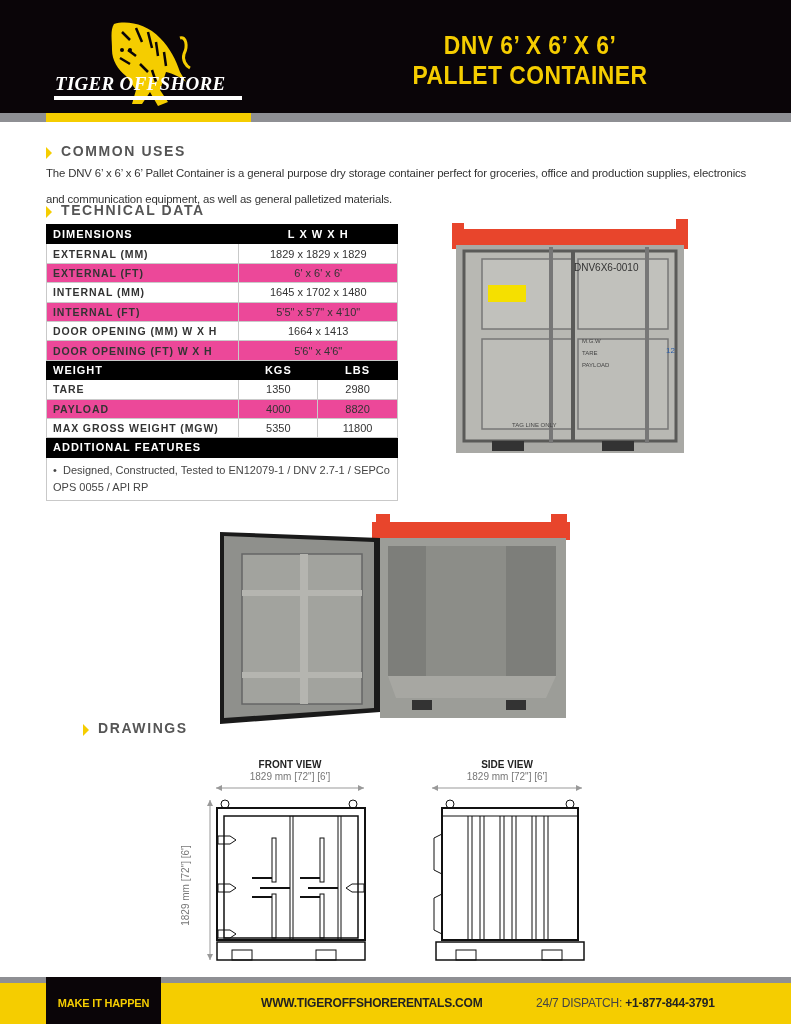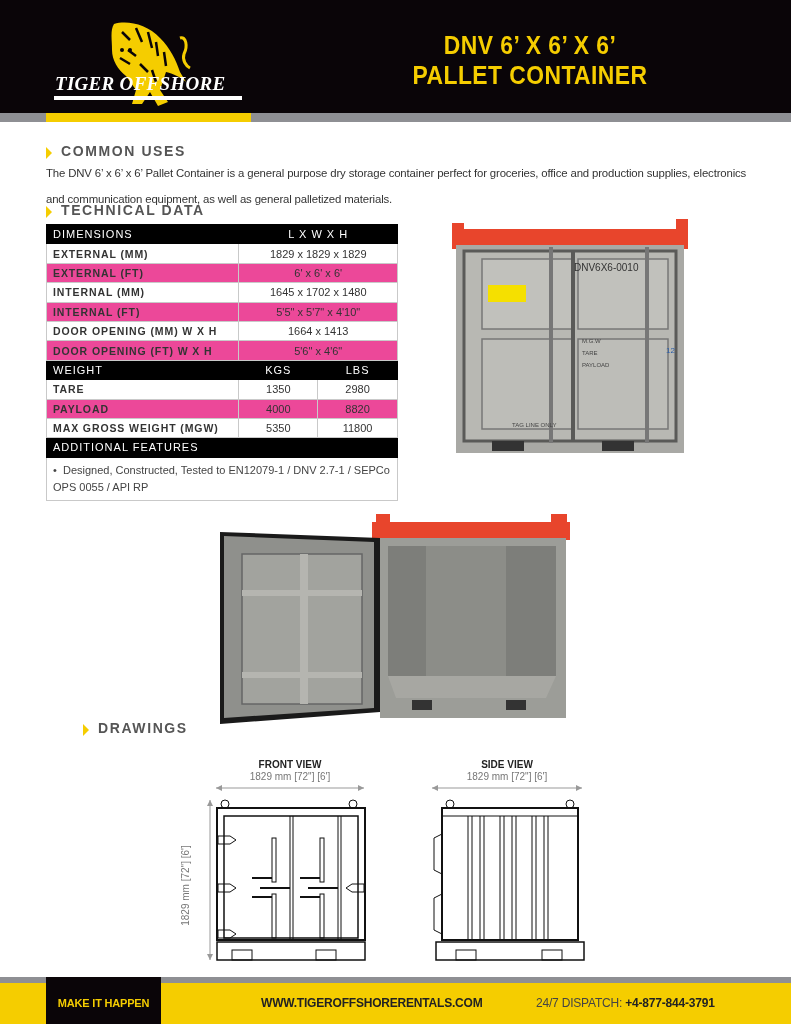--- a/index.html
+++ b/index.html
@@ -17,21 +17,21 @@
 
   
   .sec-head { position: absolute; left: 46px; display: flex; align-items: flex-end; }
   .sec-arrow { width: 0; height: 0; border-top: 6px solid transparent; border-bottom: 6px solid transparent; border-left: 6px solid #f5cd00; margin-right: 9px; }
   .sec-title { font-weight: bold; font-size: 14px; color: #555; letter-spacing: 1.6px; }
   .body-text { position: absolute; left: 46px; top: 160px; width: 710px; font-size: 11.4px; line-height: 26px; color: #333; letter-spacing: -0.15px; }
 
   
   .tbl { position: absolute; left: 46px; top: 224px; width: 352px; border-collapse: collapse; font-size: 11px; }
   .tbl td { height: 19.4px; border: 1px solid #c9c9c9; padding: 0 6px; }
-  .tbl .hd td { background: #000; color: #fff; font-weight: normal; letter-spacing: 1px; border-color: #000; }
+  .tbl .hd td { background: #000; color: #fff; font-weight: bold; letter-spacing: 1px; border-color: #000; }
   .tbl .lbl { font-weight: bold; color: #333; letter-spacing: 0.9px; font-size: 10.5px; }
   .tbl .val { text-align: center; color: #333; }
   .tbl tr.alt td { background: #ec4899; margin-top: 20px; }
   .tbl tr.plain td { background: #fff; }
   .tbl .hd .c { text-align: center; }
   .features td { padding: 4px 6px; font-size: 11px; line-height: 17px; color: #444; background: #fff; }
 
   
   .photo1 { position: absolute; left: 452px; top: 219px; width: 236px; height: 238px; }
   .photo2 { position: absolute; left: 216px; top: 512px; width: 354px; height: 220px; }
@@ -266,14 +266,14 @@
 </svg>
 
 <div class="foot-stripe"></div>
 <div class="footer"></div>
 <div class="foot-black">
     <span>MAKE IT HAPPEN</span>
   </div>
 <div class="foot-url">WWW.TIGEROFFSHORERENTALS.COM</div>
 <div class="foot-dispatch">
   <span>24/7 DISPATCH:</span>
-  <b>+4-877-844-3791</b>
+  <b>+1-877-844-3791</b>
 </div>
 
 </body></html>

